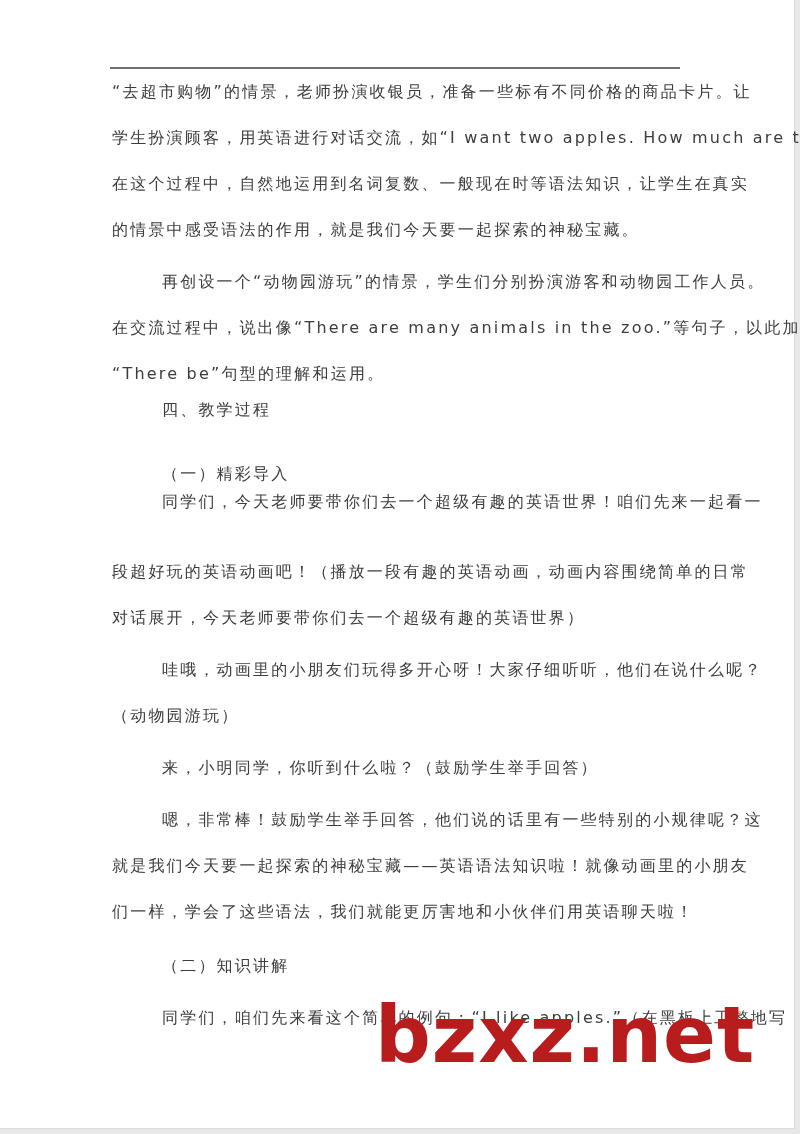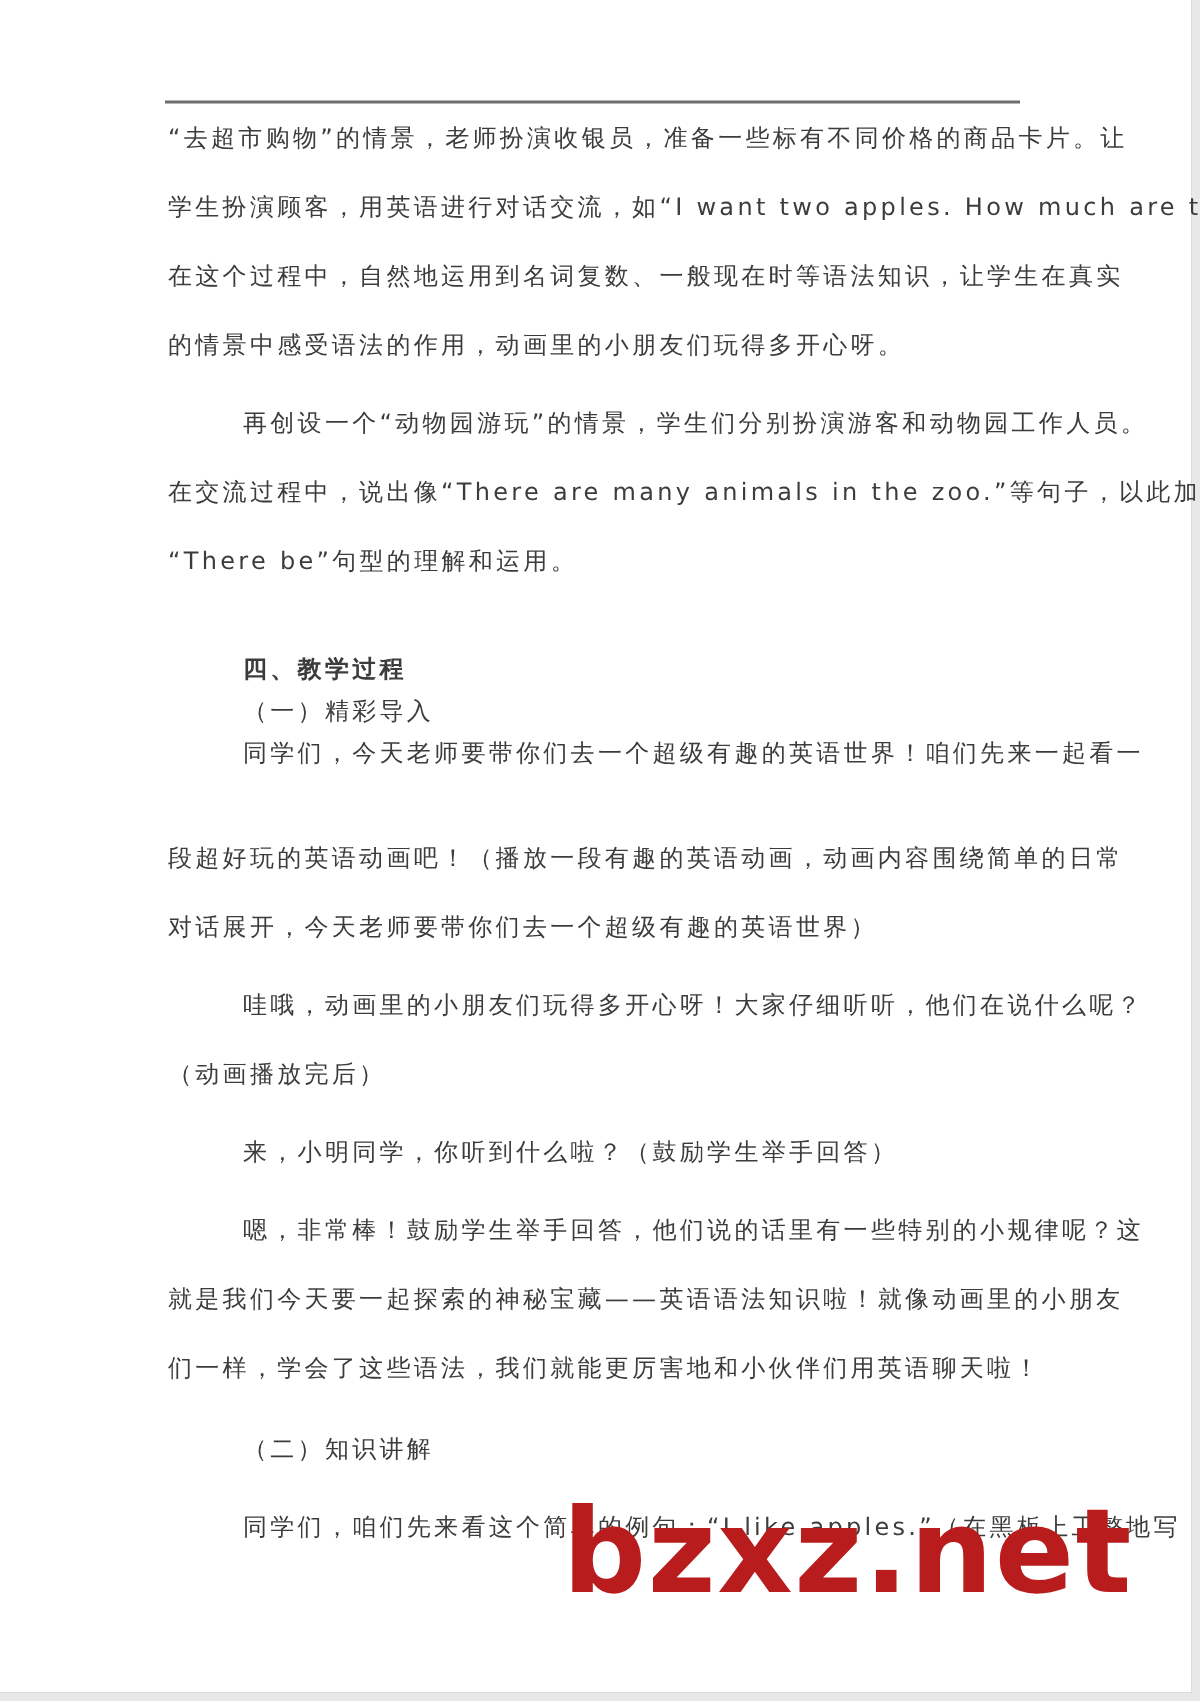--- a/index.html
+++ b/index.html
@@ -29,31 +29,31 @@
 </style>
 </head>
 <body>
 
 <div class="page">
   <div class="header-rule"></div>
   <div id="lines">
       <div class="line" style="top: 82px;">“去超市购物”的情景，老师扮演收银员，准备一些标有不同价格的商品卡片。让</div>
       <div class="line" style="top: 128px;">学生扮演顾客，用英语进行对话交流，如“I want two apples. How much are they?” 。</div>
       <div class="line" style="top: 174px;">在这个过程中，自然地运用到名词复数、一般现在时等语法知识，让学生在真实</div>
-      <div class="line" style="top: 220px;">的情景中感受语法的作用，动画里的小朋友们玩得多开心呀。</div>
+      <div class="line" style="top: 220px;">的情景中感受语法的作用，就是我们今天要一起探索的神秘宝藏。</div>
       <div class="line indent" style="top: 272px;">再创设一个“动物园游玩”的情景，学生们分别扮演游客和动物园工作人员。</div>
       <div class="line" style="top: 318px;">在交流过程中，说出像“There are many animals in the zoo.”等句子，以此加深对</div>
       <div class="line" style="top: 364px;">“There be”句型的理解和运用。</div>
-      <div class="line indent" style="top: 436px; font-weight: bold;">四、教学过程</div>
+      <div class="line indent" style="top: 400px;">四、教学过程</div>
       <div class="line indent" style="top: 464px;">（一）精彩导入</div>
       <div class="line indent" style="top: 492px;">同学们，今天老师要带你们去一个超级有趣的英语世界！咱们先来一起看一</div>
       <div class="line" style="top: 562px;">段超好玩的英语动画吧！（播放一段有趣的英语动画，动画内容围绕简单的日常</div>
       <div class="line" style="top: 608px;">对话展开，今天老师要带你们去一个超级有趣的英语世界）</div>
       <div class="line indent" style="top: 660px;">哇哦，动画里的小朋友们玩得多开心呀！大家仔细听听，他们在说什么呢？</div>
-      <div class="line" style="top: 706px;">（动画播放完后）</div>
+      <div class="line" style="top: 706px;">（动物园游玩）</div>
       <div class="line indent" style="top: 758px;">来，小明同学，你听到什么啦？（鼓励学生举手回答）</div>
       <div class="line indent" style="top: 810px;">嗯，非常棒！鼓励学生举手回答，他们说的话里有一些特别的小规律呢？这</div>
       <div class="line" style="top: 856px;">就是我们今天要一起探索的神秘宝藏——英语语法知识啦！就像动画里的小朋友</div>
       <div class="line" style="top: 902px;">们一样，学会了这些语法，我们就能更厉害地和小伙伴们用英语聊天啦！</div>
       <div class="line indent" style="top: 956px;">（二）知识讲解</div>
       <div class="line indent" style="top: 1008px;">同学们，咱们先来看这个简单的例句：“I like apples.”（在黑板上工整地写</div>
     </div>
   <div class="watermark">bzxz.net</div>
 </div>
 

